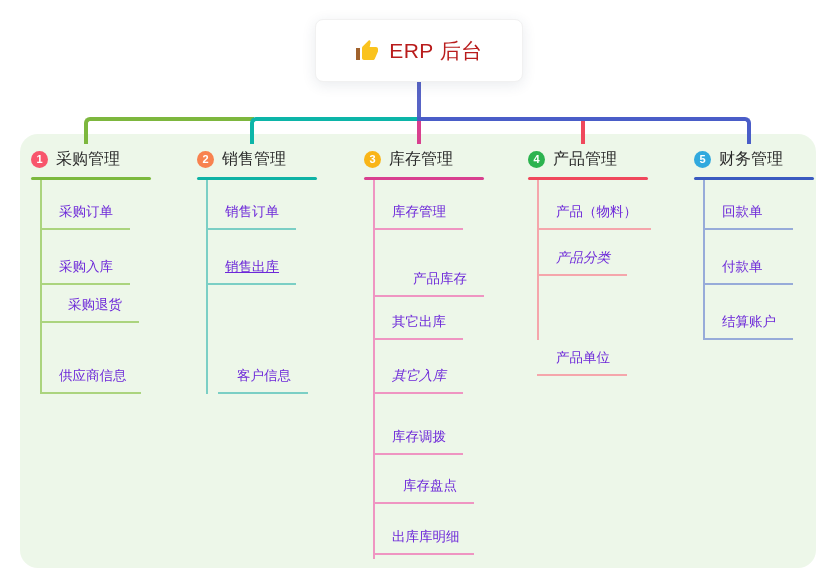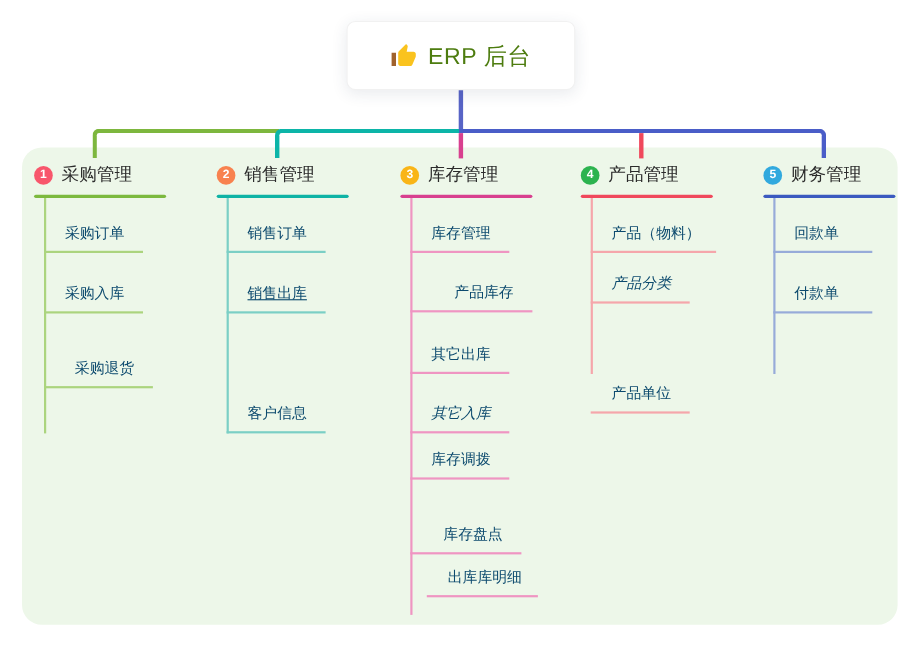--- a/index.html
+++ b/index.html
@@ -9,38 +9,38 @@
   
   .panel{position:absolute;left:20px;top:134px;width:796px;height:434px;
          background:#edf7e9;border-radius:18px;z-index:0;}
 
   
   .root-node{position:absolute;left:315px;top:19px;width:208px;height:63px;
              background:#ffffff;border:1px solid #f1f1f1;border-radius:8px;
              box-shadow:0 3px 14px rgba(40,60,90,.10);
              display:flex;align-items:center;justify-content:center;gap:10px;
              z-index:3;box-sizing:border-box;}
-  .root-label{font-size:21px;font-weight:500;color:#4d7c0f;letter-spacing:.5px;}
+  .root-label{font-size:21px;font-weight:500;color:#b91c1c;letter-spacing:.5px;}
   .root-icon{width:24px;height:24px;display:block;}
 
   
   .stem{position:absolute;z-index:1;}
   .elbow{position:absolute;z-index:1;background:transparent;box-sizing:border-box;}
 
   
   .branch{position:absolute;top:148px;width:160px;z-index:2;}
   .branch-title{display:flex;align-items:center;gap:8px;height:22px;cursor:default;}
   .badge{width:17px;height:17px;border-radius:50%;color:#fff;font-size:11px;
          font-weight:700;line-height:17px;text-align:center;flex:0 0 17px;}
   .branch-label{font-size:16px;color:#2b2b2b;white-space:nowrap;}
   .branch-underline{position:absolute;left:0;top:29px;width:120px;height:3px;border-radius:2px;}
   .trunk{position:absolute;left:9px;top:32px;width:2px;}
   .child{position:absolute;left:9px;box-sizing:content-box;min-width:57px;
          padding:0 14px 7px 19px;white-space:nowrap;
-         font-size:13.5px;line-height:19px;color:#0c4a6e;
+         font-size:13.5px;line-height:19px;color:#6d28d9;
          border-bottom:2px solid transparent;}
 </style>
 </head>
 <body>
 
 <div id="canvas">
 
   <div class="panel" style="background: rgb(237, 247, 233);"></div>
 
   <div id="connector-layer">
@@ -63,47 +63,48 @@
   <div id="branch-layer">
       <div class="branch" style="left: 31px;">
         <div class="branch-title">
           <span class="badge" style="background: rgb(248, 86, 108);">1</span>
           <span class="branch-label">采购管理</span>
         </div>
         <div class="branch-underline" style="background: rgb(124, 185, 62);"></div>
         <div class="trunk" style="background: rgb(171, 212, 126); height: 214.4px;"></div>
         <div class="child" style="top: 54px; border-bottom-color: rgb(171, 212, 126);"><span>采购订单</span></div>
         <div class="child" style="top: 108.8px; border-bottom-color: rgb(171, 212, 126);"><span>采购入库</span></div>
-        <div class="child" style="top: 177px; border-bottom-color: rgb(171, 212, 126); padding-left: 28px;"><span>采购退货</span></div>
+        <div class="child" style="top: 147px; border-bottom-color: rgb(171, 212, 126); padding-left: 28px;"><span>采购退货</span></div>
+        <div class="child" style="top: 218.4px; border-bottom-color: rgb(171, 212, 126);"><span>供应商信息</span></div>
       </div>
       <div class="branch" style="left: 197px;">
         <div class="branch-title">
           <span class="badge" style="background: rgb(248, 130, 79);">2</span>
           <span class="branch-label">销售管理</span>
         </div>
         <div class="branch-underline" style="background: rgb(15, 179, 165);"></div>
         <div class="trunk" style="background: rgb(123, 207, 197); height: 214.4px;"></div>
         <div class="child" style="top: 54px; border-bottom-color: rgb(123, 207, 197);"><span>销售订单</span></div>
         <div class="child" style="top: 108.8px; border-bottom-color: rgb(123, 207, 197); text-decoration: underline;"><span>销售出库</span></div>
-        <div class="child" style="top: 218.4px; border-bottom-color: rgb(123, 207, 197);"><span>客户信息</span></div>
+        <div class="child" style="top: 218.4px; border-bottom-color: rgb(123, 207, 197); margin-left: 12px;"><span>客户信息</span></div>
       </div>
       <div class="branch" style="left: 364px;">
         <div class="branch-title">
           <span class="badge" style="background: rgb(249, 181, 23);">3</span>
           <span class="branch-label">库存管理</span>
         </div>
         <div class="branch-underline" style="background: rgb(216, 64, 143);"></div>
         <div class="trunk" style="background: rgb(239, 149, 194); height: 378.8px;"></div>
         <div class="child" style="top: 54px; border-bottom-color: rgb(239, 149, 194);"><span>库存管理</span></div>
-        <div class="child" style="top: 108px; border-bottom-color: rgb(239, 149, 194); padding-left: 40px;"><span>产品库存</span></div>
+        <div class="child" style="top: 121px; border-bottom-color: rgb(239, 149, 194); padding-left: 40px;"><span>产品库存</span></div>
         <div class="child" style="top: 163.6px; border-bottom-color: rgb(239, 149, 194);"><span>其它出库</span></div>
         <div class="child" style="top: 218.4px; border-bottom-color: rgb(239, 149, 194); font-style: italic;"><span>其它入库</span></div>
-        <div class="child" style="top: 260px; border-bottom-color: rgb(239, 149, 194);"><span>库存调拨</span></div>
+        <div class="child" style="top: 279px; border-bottom-color: rgb(239, 149, 194);"><span>库存调拨</span></div>
         <div class="child" style="top: 328px; border-bottom-color: rgb(239, 149, 194); padding-left: 30px;"><span>库存盘点</span></div>
-        <div class="child" style="top: 367px; border-bottom-color: rgb(239, 149, 194); margin-left: 15px;"><span>出库库明细</span></div>
+        <div class="child" style="top: 379px; border-bottom-color: rgb(239, 149, 194);"><span>出库库明细</span></div>
       </div>
       <div class="branch" style="left: 528px;">
         <div class="branch-title">
           <span class="badge" style="background: rgb(44, 179, 79);">4</span>
           <span class="branch-label">产品管理</span>
         </div>
         <div class="branch-underline" style="background: rgb(240, 72, 92);"></div>
         <div class="trunk" style="background: rgb(245, 166, 171); height: 159.6px;"></div>
         <div class="child" style="top: 54px; border-bottom-color: rgb(245, 166, 171);"><span>产品（物料）</span></div>
         <div class="child" style="top: 100px; border-bottom-color: rgb(245, 166, 171); font-style: italic;"><span>产品分类</span></div>
@@ -111,16 +112,17 @@
       </div>
       <div class="branch" style="left: 694px;">
         <div class="branch-title">
           <span class="badge" style="background: rgb(49, 169, 222);">5</span>
           <span class="branch-label">财务管理</span>
         </div>
         <div class="branch-underline" style="background: rgb(59, 90, 192);"></div>
         <div class="trunk" style="background: rgb(151, 171, 217); height: 159.6px;"></div>
         <div class="child" style="top: 108.8px; border-bottom-color: rgb(151, 171, 217);"><span>付款单</span></div>
         <div class="child" style="top: 54px; border-bottom-color: rgb(151, 171, 217);"><span>回款单</span></div>
+        <div class="child" style="top: 163.6px; border-bottom-color: rgb(151, 171, 217);"><span>结算账户</span></div>
       </div>
     </div>
 
 </div>
 
 </body></html>

